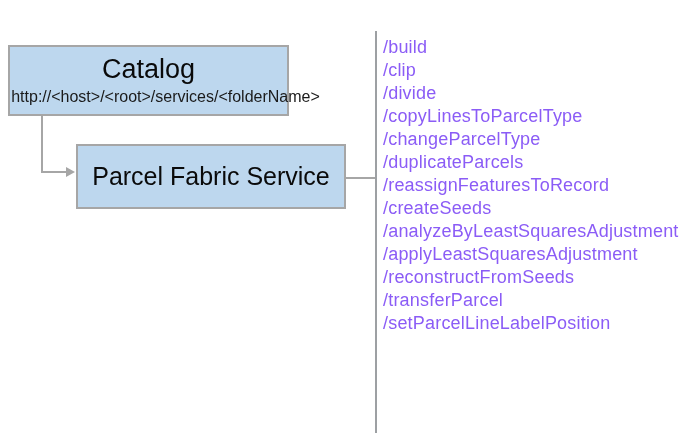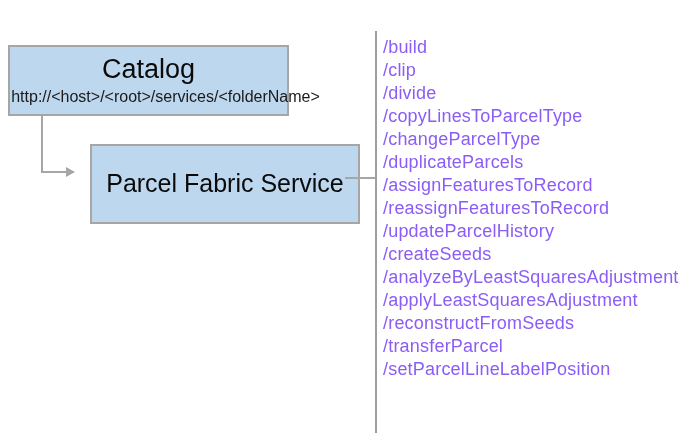--- a/index.html
+++ b/index.html
@@ -26,24 +26,24 @@
     justify-content: center;
     text-align: center;
   }
   .node-catalog {
     left: 8px;
     top: 45px;
     width: 281px;
     height: 71px;
   }
   .node-service {
-    left: 90px;
+    left: 76px;
     top: 144px;
     width: 270px;
-    height: 80px;
+    height: 65px;
   }
   .node-title {
     color: #0a0a0a;
     line-height: 1.1;
     white-space: nowrap;
   }
   .node-catalog .node-title { font-size: 27px; }
   .node-service .node-title { font-size: 25px; }
   .node-subtitle {
     color: #1a1a1a;
@@ -123,23 +123,21 @@
   <div class="line service-connector"></div>
   <div class="line divider-line"></div>
 
   <div class="endpoint-list">
       <div>/build</div>
       <div>/clip</div>
       <div>/divide</div>
       <div>/copyLinesToParcelType</div>
       <div>/changeParcelType</div>
       <div>/duplicateParcels</div>
-      <div>/assignFeaturesToRecord</div>
       <div>/reassignFeaturesToRecord</div>
-      <div>/updateParcelHistory</div>
       <div>/createSeeds</div>
       <div>/analyzeByLeastSquaresAdjustment</div>
       <div>/applyLeastSquaresAdjustment</div>
       <div>/reconstructFromSeeds</div>
       <div>/transferParcel</div>
       <div>/setParcelLineLabelPosition</div>
     </div>
 
 </div>
 

